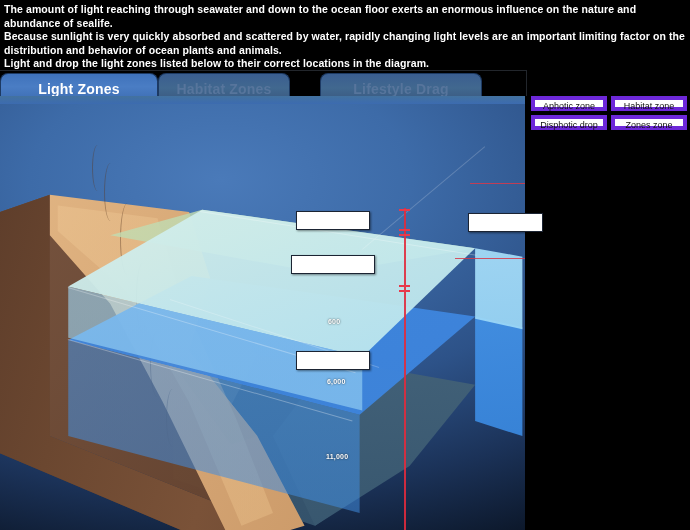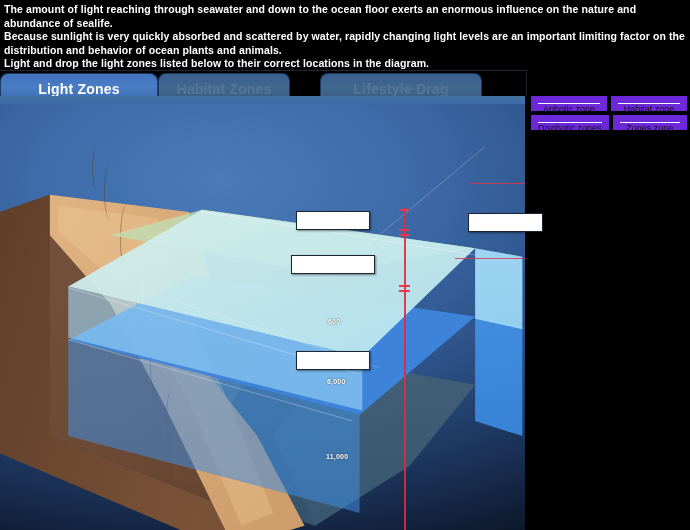--- a/index.html
+++ b/index.html
@@ -279,21 +279,21 @@
   #chips {
     position: absolute;
     left: 531px;
     top: 96px;
     width: 156px;
     z-index: 30;
   }
   .chiprow { display: flex; gap: 4px; margin-bottom: 4px; }
   .chip {
     background: #ffffff;
-    border: 7px solid #6d28d9;
+    border: 4px solid #6d28d9;
     color: #111111;
     font-size: 9px;
     line-height: 13px;
     height: 15px;
     text-align: center;
     box-sizing: border-box;
     flex: 1;
     white-space: nowrap;
     font-family: "Liberation Sans", sans-serif;
   }
@@ -373,16 +373,16 @@
 </div>
 
 <div class="dropbox" style="position:absolute; left:468px; top:213px; width:75px; height:19px; z-index:25;"></div>
 
 <div id="chips">
   <div class="chiprow">
     <div class="chip">Aphotic zone</div>
     <div class="chip">Habitat zone</div>
   </div>
   <div class="chiprow">
-    <div class="chip">Disphotic zones</div>
+    <div class="chip">Disphotic drop</div>
     <div class="chip">Zones zone</div>
   </div>
 </div>
 
 </body></html>

